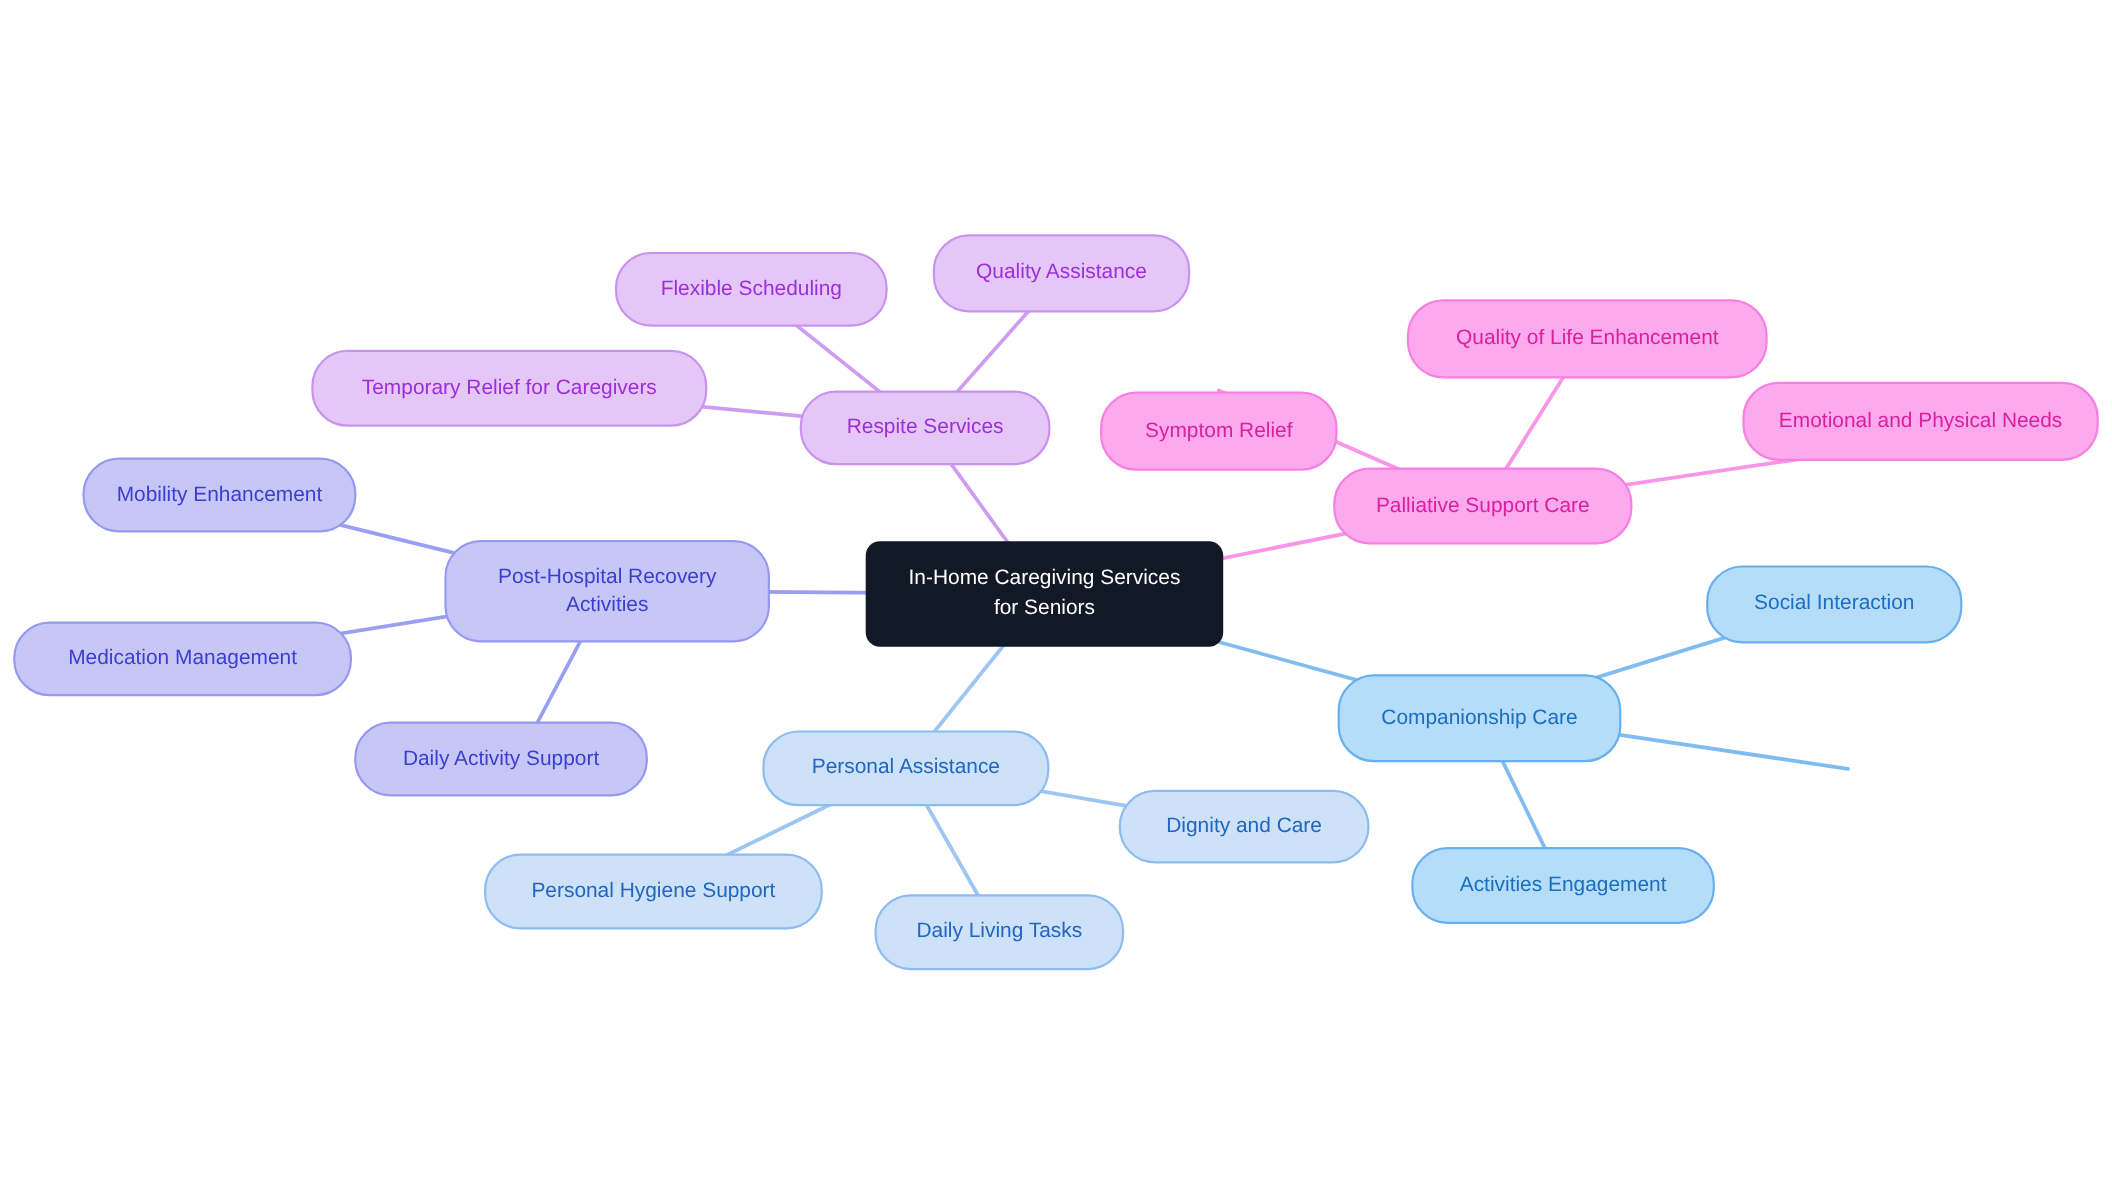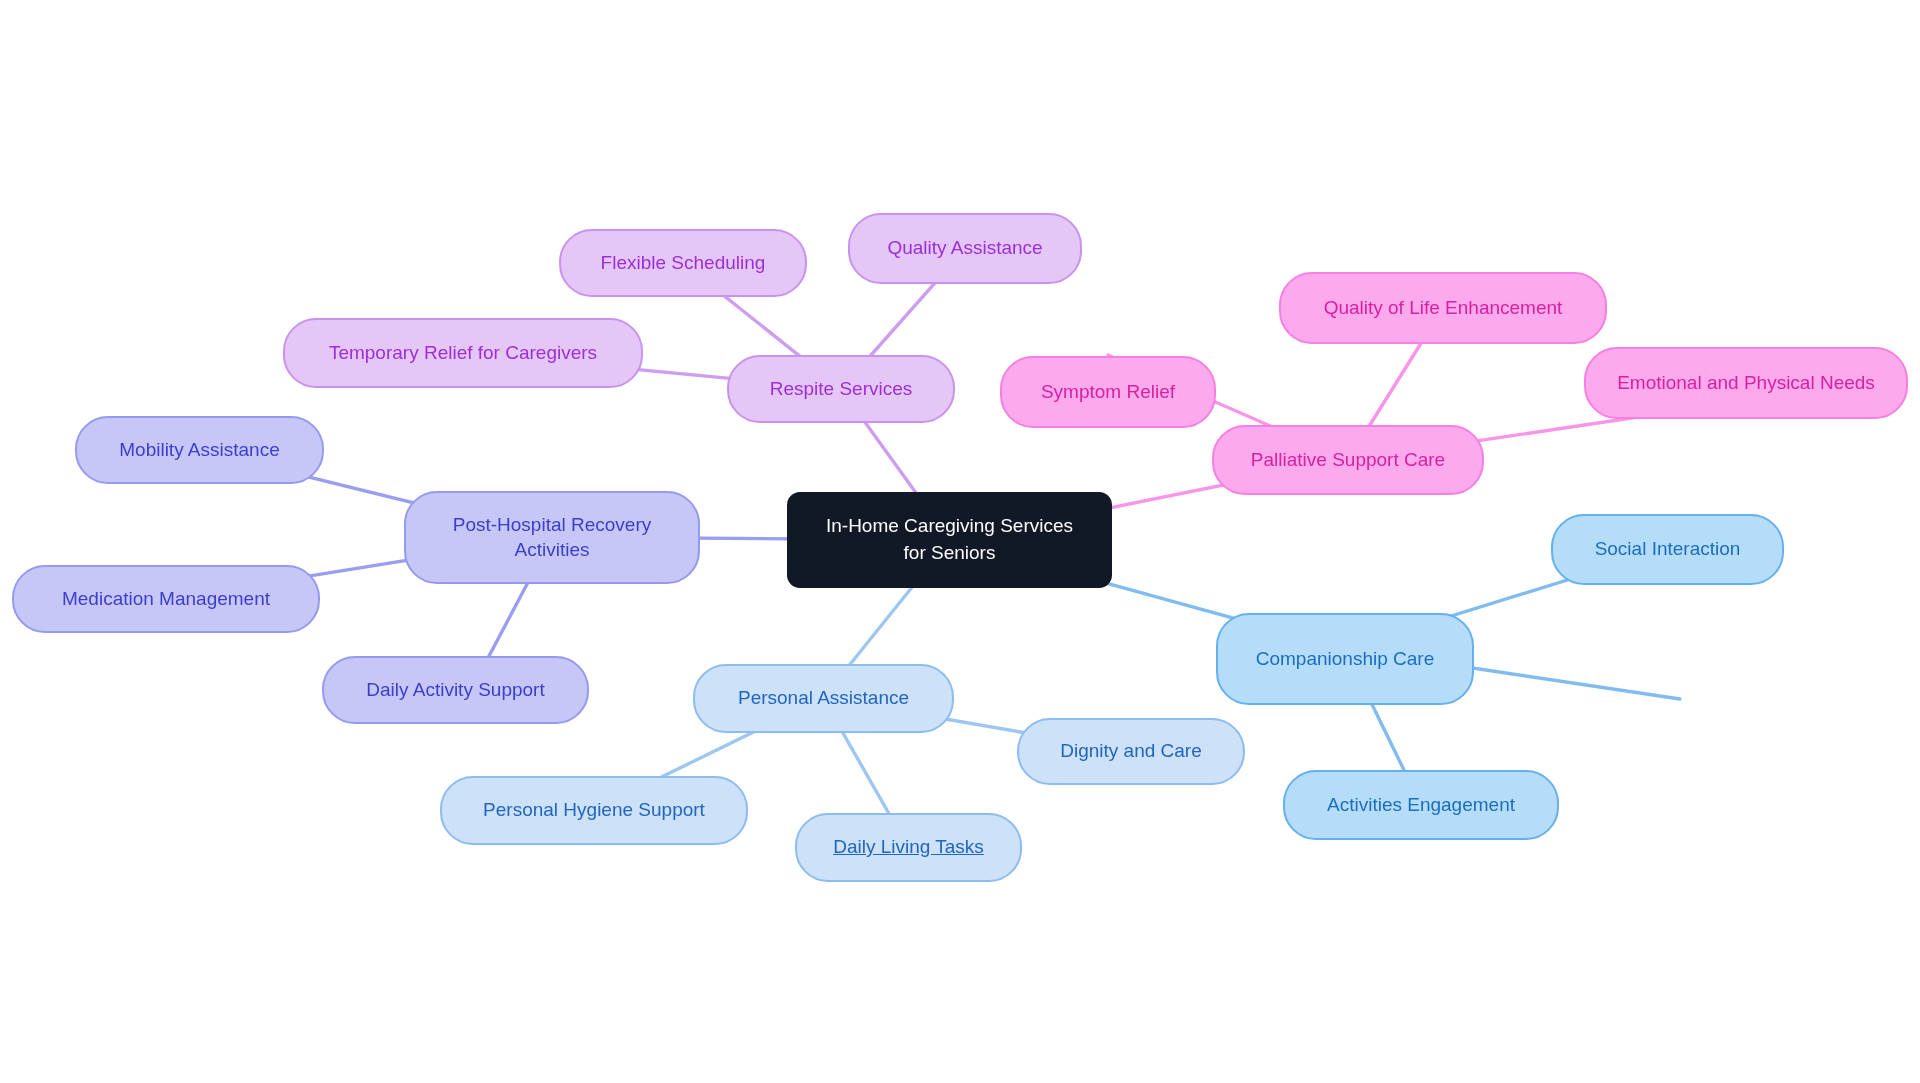--- a/index.html
+++ b/index.html
@@ -95,26 +95,26 @@
   <div class="node" data-theme="0" style="left: 559px; top: 229px; width: 248px; height: 68px; text-align: right; --fill: #e5c7f7; --border: #ca92ef; --text: #9c2fd9; --line: #cf9df0;">Flexible Scheduling</div>
   <div class="node" data-theme="0" style="left: 848px; top: 213px; width: 234px; height: 71px; --fill: #e5c7f7; --border: #ca92ef; --text: #9c2fd9; --line: #cf9df0;">Quality Assistance</div>
   <div class="node" data-theme="0" style="left: 283px; top: 318px; width: 360px; height: 70px; --fill: #e5c7f7; --border: #ca92ef; --text: #9c2fd9; --line: #cf9df0;">Temporary Relief for Caregivers</div>
 
   <div class="node" data-theme="1" style="left: 1212px; top: 425px; width: 272px; height: 70px; --fill: #fca9ee; --border: #f77fe2; --text: #d9219e; --line: #f995e8;">Palliative Support Care</div>
   <div class="node" data-theme="1" style="left: 1000px; top: 320px; width: 216px; height: 72px; margin-top: 36px; --fill: #fca9ee; --border: #f77fe2; --text: #d9219e; --line: #f995e8;">Symptom Relief</div>
   <div class="node" data-theme="1" style="left: 1279px; top: 272px; width: 328px; height: 72px; --fill: #fca9ee; --border: #f77fe2; --text: #d9219e; --line: #f995e8;">Quality of Life Enhancement</div>
   <div class="node" data-theme="1" style="left: 1584px; top: 347px; width: 324px; height: 72px; --fill: #fca9ee; --border: #f77fe2; --text: #d9219e; --line: #f995e8;">Emotional and Physical Needs</div>
 
   <div class="node" data-theme="2" style="left: 404px; top: 491px; width: 296px; height: 93px; --fill: #c7c7f7; --border: #959af0; --text: #3b3ecf; --line: #9a9ef1;">Post-Hospital Recovery Activities</div>
-  <div class="node" data-theme="2" style="left: 75px; top: 416px; width: 249px; height: 68px; --fill: #c7c7f7; --border: #959af0; --text: #3b3ecf; --line: #9a9ef1;">Mobility Assistance</div>
+  <div class="node" data-theme="2" style="left: 75px; top: 416px; width: 249px; height: 68px; --fill: #c7c7f7; --border: #959af0; --text: #3b3ecf; --line: #9a9ef1;">Mobility Enhancement</div>
   <div class="node" data-theme="2" style="left: 12px; top: 565px; width: 308px; height: 68px; --fill: #c7c7f7; --border: #959af0; --text: #3b3ecf; --line: #9a9ef1;">Medication Management</div>
   <div class="node" data-theme="2" style="left: 322px; top: 656px; width: 267px; height: 68px; --fill: #c7c7f7; --border: #959af0; --text: #3b3ecf; --line: #9a9ef1;">Daily Activity Support</div>
 
   <div class="node" data-theme="3" style="left: 693px; top: 664px; width: 261px; height: 69px; --fill: #cde1f8; --border: #8dbcf0; --text: #2166c0; --line: #9ec6f3;">Personal Assistance</div>
   <div class="node" data-theme="3" style="left: 1017px; top: 718px; width: 228px; height: 67px; --fill: #cde1f8; --border: #8dbcf0; --text: #2166c0; --line: #9ec6f3;">Dignity and Care</div>
   <div class="node" data-theme="3" style="left: 440px; top: 776px; width: 308px; height: 69px; --fill: #cde1f8; --border: #8dbcf0; --text: #2166c0; --line: #9ec6f3;">Personal Hygiene Support</div>
-  <div class="node" data-theme="3" style="left: 795px; top: 813px; width: 227px; height: 69px; text-decoration: underline; --fill: #cde1f8; --border: #8dbcf0; --text: #2166c0; --line: #9ec6f3;">Daily Living Tasks</div>
+  <div class="node" data-theme="3" style="left: 795px; top: 813px; width: 227px; height: 69px; --fill: #cde1f8; --border: #8dbcf0; --text: #2166c0; --line: #9ec6f3;">Daily Living Tasks</div>
 
-  <div class="node" data-theme="4" style="left: 1216px; top: 613px; width: 258px; height: 92px; --fill: #b5dcf9; --border: #66b0ef; --text: #1a6fc0; --line: #80bcf0;">Companionship Care</div>
+  <div class="node" data-theme="4" style="left: 1216px; top: 613px; width: 258px; height: 80px; --fill: #b5dcf9; --border: #66b0ef; --text: #1a6fc0; --line: #80bcf0;">Companionship Care</div>
   <div class="node" data-theme="4" style="left: 1551px; top: 514px; width: 233px; height: 71px; --fill: #b5dcf9; --border: #66b0ef; --text: #1a6fc0; --line: #80bcf0;">Social Interaction</div>
   <div class="node" data-theme="4" style="left: 1283px; top: 770px; width: 276px; height: 70px; --fill: #b5dcf9; --border: #66b0ef; --text: #1a6fc0; --line: #80bcf0;">Activities Engagement</div>
 
 </div>
 
 </body></html>

